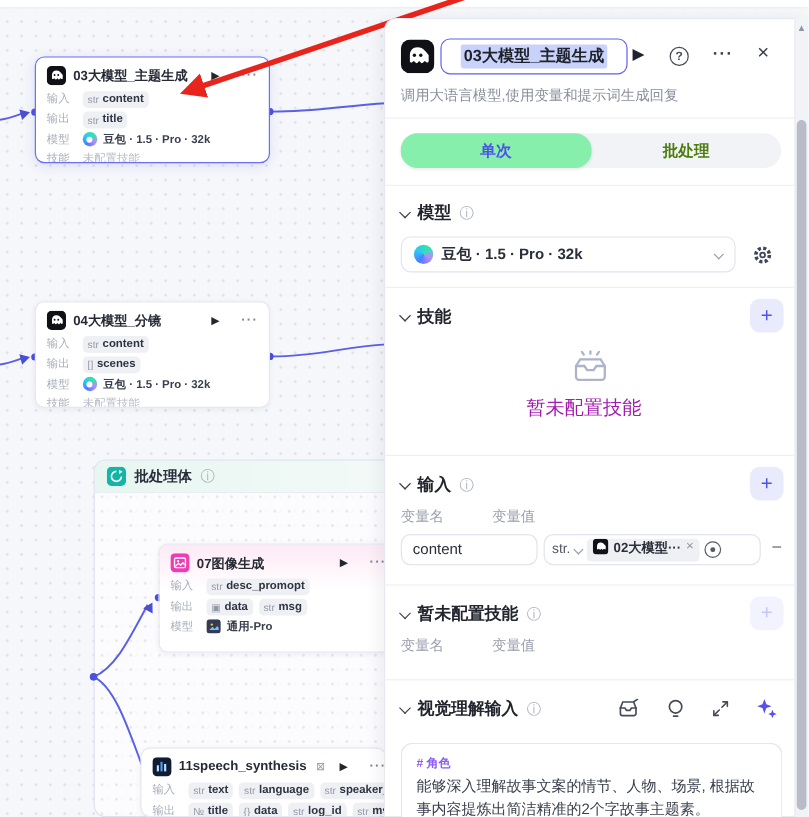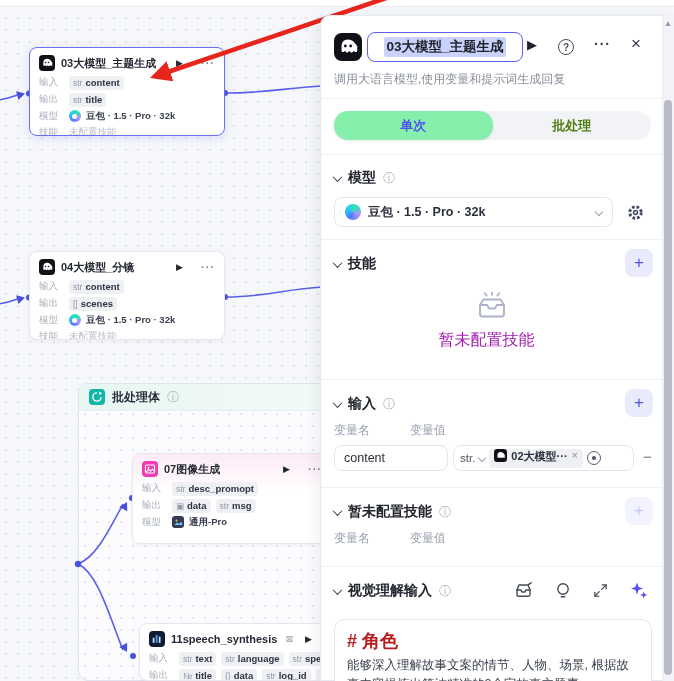--- a/index.html
+++ b/index.html
@@ -25,21 +25,21 @@
   .batch-title { font-size:12px; font-weight:700; color:#2a2e3b; }
 
   
   .node { position:absolute; background:#fff; border:1px solid #e8e7f1; border-radius:8px;
     box-shadow:0 1px 4px rgba(50,50,110,.06); z-index:3; overflow:hidden; }
   .n03 { left:29px; top:47px; width:196px; height:89px; border:1.4px solid #6a6ff3;
     box-shadow:0 2px 10px rgba(90,95,240,.16); }
   .n04 { left:29px; top:251px; width:196px; height:89px; }
   .n07 { left:132px; top:453px; width:200px; height:91px;
     background:linear-gradient(180deg,#fdeaf5 0%,#ffffff 42%); }
-  .n11 { left:139px; top:623px; width:205px; height:58px; }
+  .n11 { left:117px; top:623px; width:205px; height:58px; }
   .node-header { display:flex; align-items:center; gap:6px; padding:7px 9px 3px 9px; }
   .spacer { flex:1; }
   .nicon { width:16px; height:16px; flex:0 0 16px; display:block; }
   .node-title { font-size:11px; font-weight:700; color:#262a35; white-space:nowrap; }
   .nplay { font-size:9px; color:#23262f; margin-right:12px; }
   .ndots { font-size:11px; color:#7d8390; letter-spacing:1px; font-weight:700; }
   .nbadge { font-size:9px; color:#9aa0ac; margin-left:2px; }
   .nrow { display:flex; align-items:center; gap:5px; padding:1.5px 9px; white-space:nowrap; }
   .nlabel { color:#a9aeba; font-size:9.5px; width:25px; flex:0 0 25px; }
   .tag { display:inline-flex; align-items:center; gap:3px; background:#eef0f4; border-radius:4px;
@@ -110,21 +110,21 @@
   .refchip .txt { font-size:11px; color:#2b2f3a; font-weight:600; white-space:nowrap; }
   .refchip .x { color:#8b90a0; font-size:11px; }
   .target { width:14px; height:14px; border:1.3px solid #565c6a; border-radius:50%;
     flex:0 0 14px; display:flex; align-items:center; justify-content:center; }
   .target::after { content:""; width:3.5px; height:3.5px; border-radius:50%; background:#565c6a; }
   .minus { left:322px; top:432px; font-size:15px; color:#6b7280; }
   .prompt-icons { display:flex; gap:22px; left:194px; top:565px; align-items:center; }
   .prompt-icons * { position:static; }
   .prompt-box { left:13px; top:603px; width:318px; height:78px; border:1px solid #e4e6ef;
     border-radius:10px 10px 0 0; border-bottom:none; background:#fff; padding:9px 12px; }
-  .prompt-h { position:static; display:block; font-size:18px; font-weight:700; color:#b91c1c; }
+  .prompt-h { position:static; display:block; font-size:10px; font-weight:700; color:#8b5cf6; }
   .prompt-b { position:static; display:block; font-size:12.5px; color:#383e4b; line-height:1.55;
     margin-top:3px; }
 
   
   .sb-track { position:absolute; left:662px; top:15px; width:12px; height:666px;
     background:#f2f3f7; border-left:1px solid #ebecf1; z-index:11; }
   .sb-up { position:absolute; left:664px; top:19px; z-index:12; font-size:8px; color:#8e94a2; }
   .sb-thumb { position:absolute; left:664px; top:100px; width:8px; height:575px;
     background:#b9bcc8; border-radius:4px; z-index:12; }
 </style>

